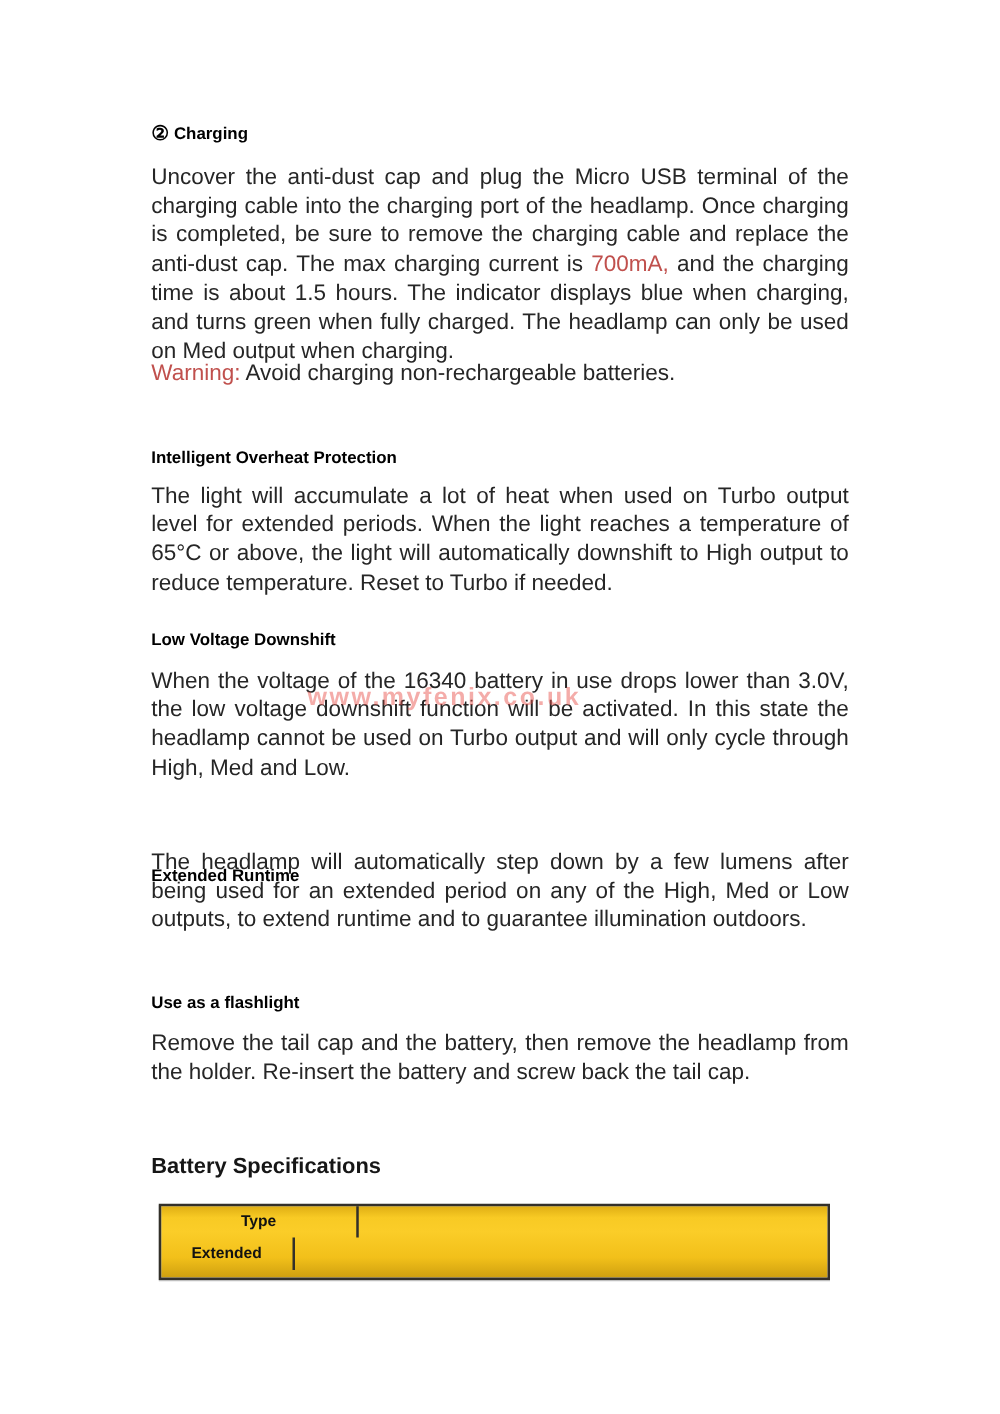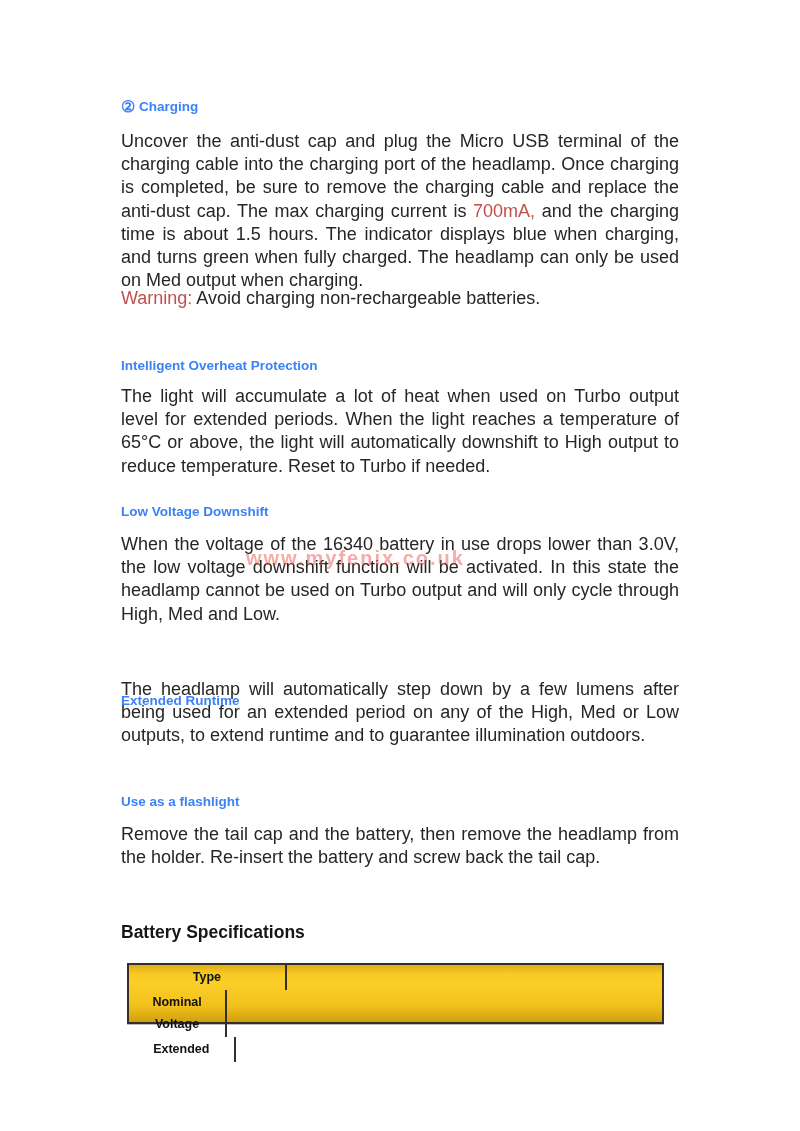--- a/index.html
+++ b/index.html
@@ -5,21 +5,21 @@
   * { margin:0; padding:0; box-sizing:border-box; }
   html,body { background:#ffffff; }
   body {
     width:800px; height:1131px; position:relative; overflow:hidden;
     font-family:"Liberation Sans", sans-serif;
     color:#212121;
   }
   .abs { position:absolute; }
   .heading {
     left:121px; width:560px;
-    font-size:13.5px; font-weight:bold; color:#3b82f6;
+    font-size:13.5px; font-weight:bold; color:#000000;
     line-height:17px;
   }
   .body-text {
     left:121px; width:558px;
     font-size:18px; line-height:23.2px; text-align:justify;
     color:#262626;
   }
   .circ-num { font-size:16px; font-weight:bold; vertical-align:-1px; }
   .accent-red { color:#c0504d; }
   .doc-title {
@@ -85,23 +85,20 @@
 
   <div class="abs heading" style="top:793px;">Use as a flashlight</div>
   <div class="abs body-text" style="top:823px;">Remove the tail cap and the battery, then remove the headlamp from the holder. Re-insert the battery and screw back the tail cap.</div>
 
   <div class="abs doc-title" style="top:921px;">Battery Specifications</div>
 
   <div class="abs spec-table">
     <div class="spec-cell w-type">
       <span>Type</span>
     </div>
-    <div class="spec-cell w-nom">
-      <span>Nominal Voltage</span>
-    </div>
     <div class="spec-cell w-usa">
       <span>Extended</span>
     </div>
     <div class="spec-cell w-emp">
       <span></span>
     </div>
   </div>
 
 </div>
 

